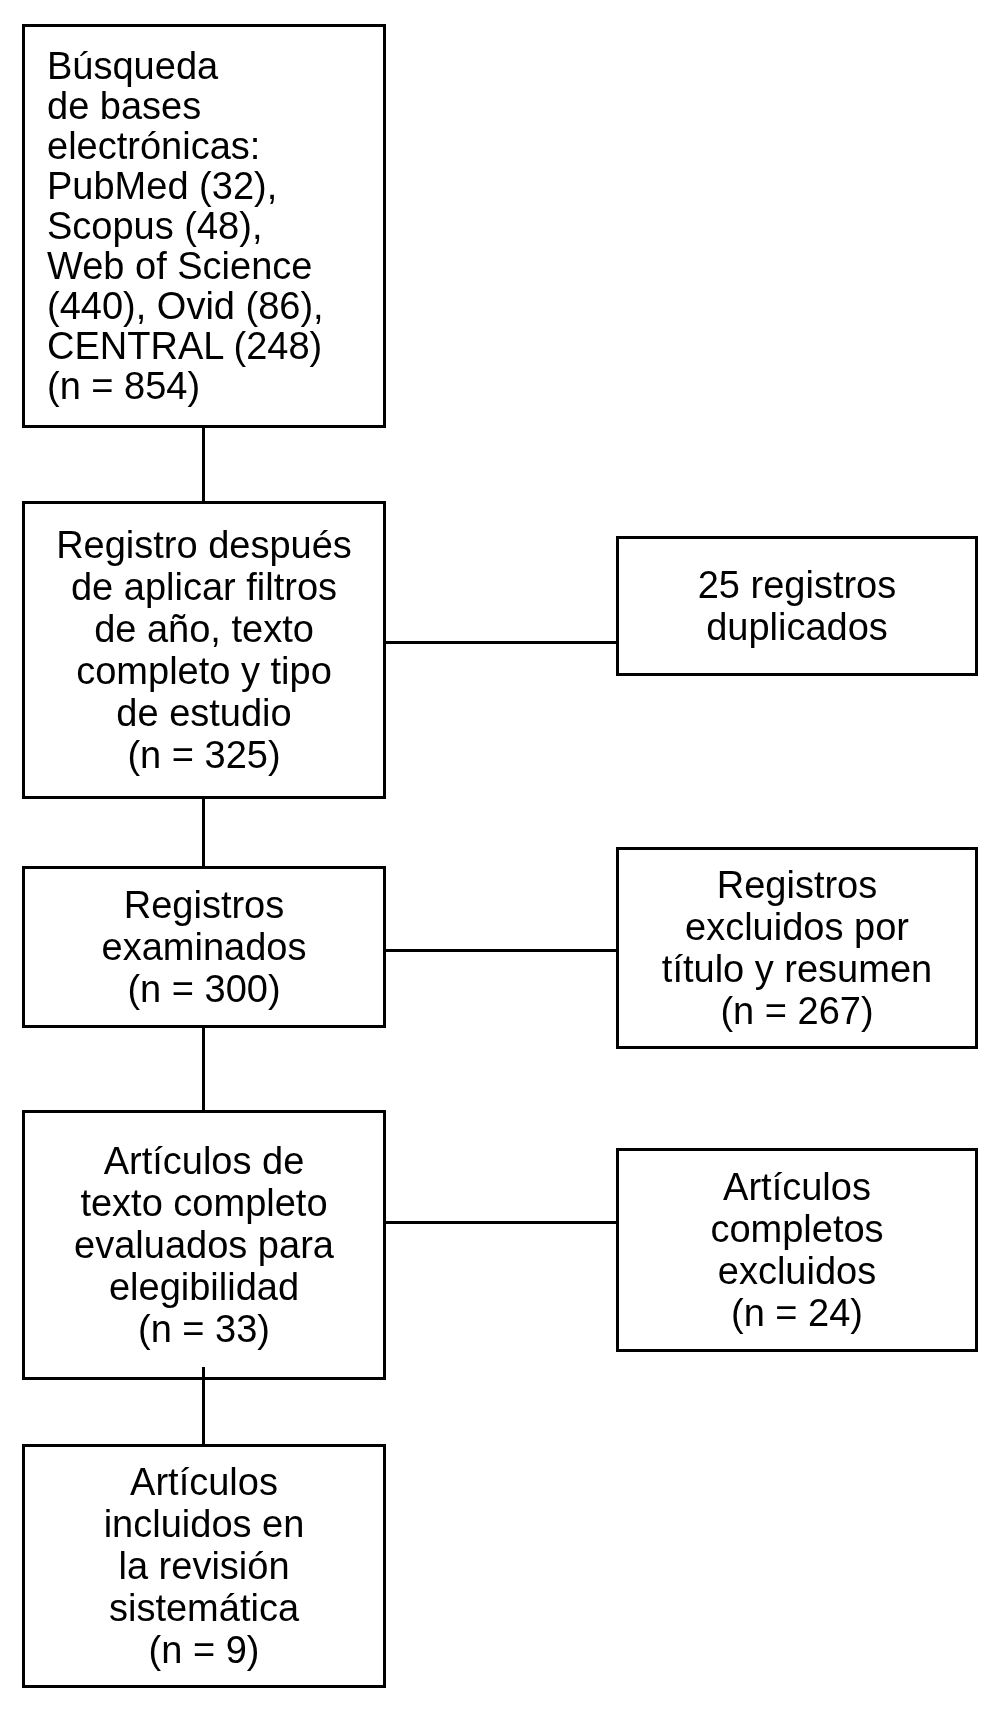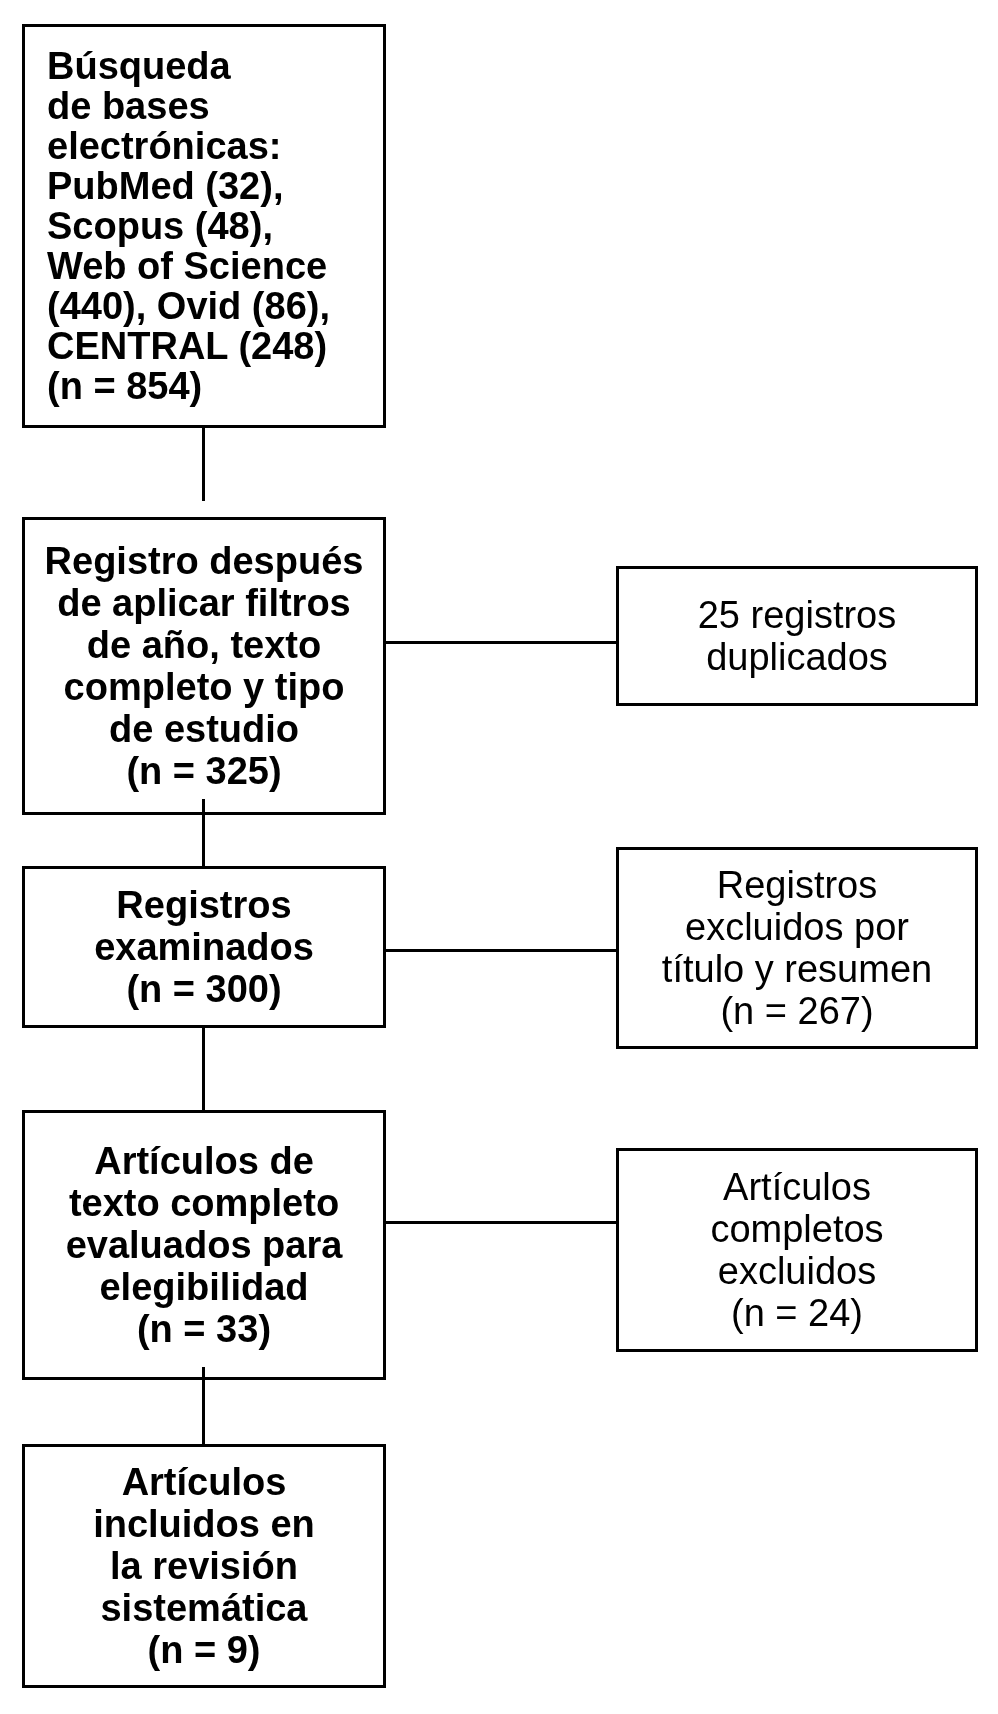--- a/index.html
+++ b/index.html
@@ -26,21 +26,21 @@
     line-height: 42px;
     text-align: center;
     width: 100%;
   }
   .box-text.left-align {
     text-align: left;
     padding-left: 22px;
     padding-right: 6px;
     line-height: 40px;
   }
-  .main-col  { left: 22px;  width: 364px; font-weight: bold; }
+  .main-col  { left: 22px;  width: 364px; }
   .side-col  { left: 616px; width: 362px; }
   .conn {
     position: absolute;
     background: #000000;
   }
   .conn.v { width: 3px; }
   .conn.h { height: 3px; }
 </style>
 </head>
 <body>
@@ -52,21 +52,21 @@
 de bases
 electrónicas:
 PubMed (32),
 Scopus (48),
 Web of Science
 (440), Ovid (86),
 CENTRAL (248)
 (n = 854)</div>
   </div>
 
-  <div class="box main-col" style="top:501px; height:298px;margin-top:16px;">
+  <div class="box main-col" style="top:501px; height:298px;">
     <div class="box-text">Registro después
 de aplicar filtros
 de año, texto
 completo y tipo
 de estudio
 (n = 325)</div>
   </div>
 
   <div class="box main-col" style="top:866px; height:162px;">
     <div class="box-text">Registros
@@ -83,21 +83,21 @@
   </div>
 
   <div class="box main-col" style="top:1444px; height:244px;">
     <div class="box-text">Artículos
 incluidos en
 la revisión
 sistemática
 (n = 9)</div>
   </div>
 
-  <div class="box side-col" style="top:566px; height:140px;">
+  <div class="box side-col" style="top:536px; height:140px;">
     <div class="box-text">25 registros
 duplicados</div>
   </div>
 
   <div class="box side-col" style="top:847px; height:202px;">
     <div class="box-text">Registros
 excluidos por
 título y resumen
 (n = 267)</div>
   </div>

